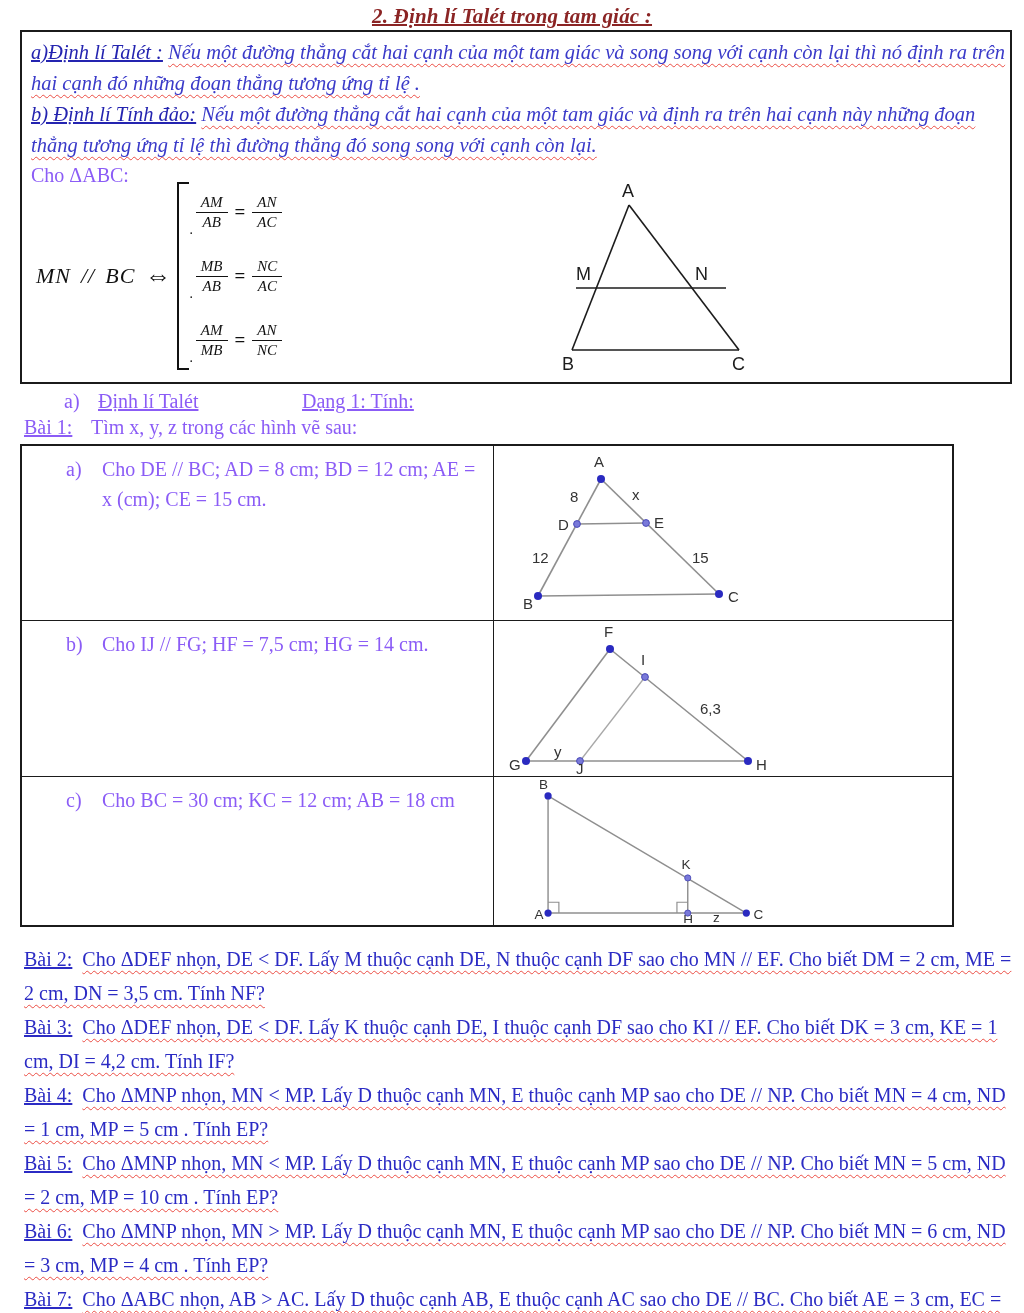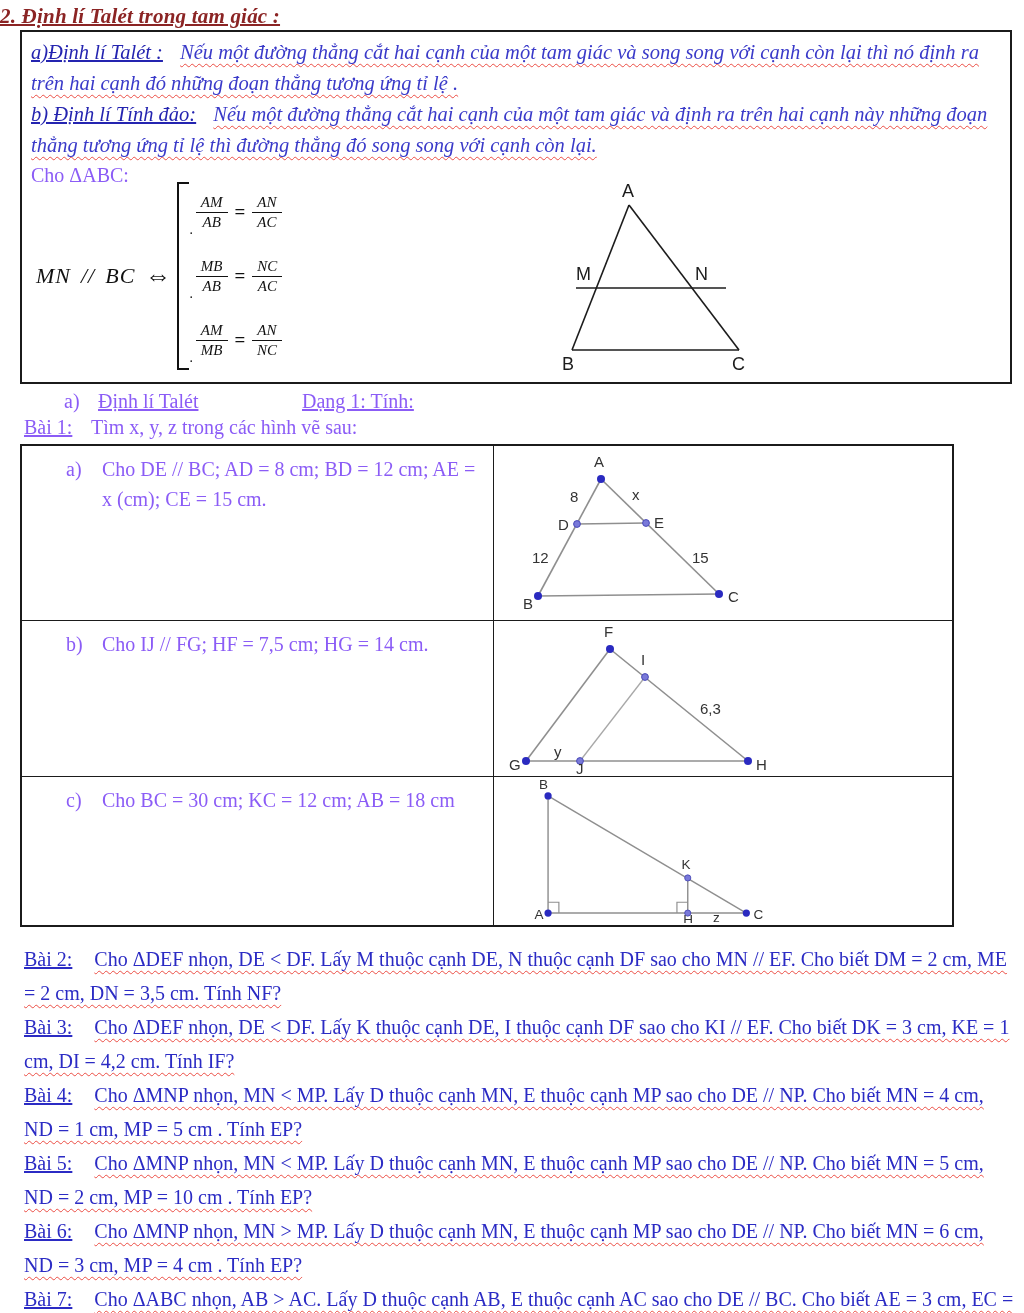--- a/index.html
+++ b/index.html
@@ -4,26 +4,26 @@
 <style>
   * { margin:0; padding:0; box-sizing:border-box; }
   html,body { width:1024px; height:1313px; background:#ffffff; overflow:hidden;
               font-family:"Liberation Serif", serif; }
   .abs { position:absolute; }
   
   .blue   { color:#8b5cf6; }
   .maroon { color:#8b2424; }
   .wavy   { text-decoration-line:underline; text-decoration-style:wavy;
             text-decoration-color:rgba(235,70,60,.95); text-decoration-thickness:1px;
-            text-underline-offset:4px; text-decoration-skip-ink:none;margin-left:12px; }
+            text-underline-offset:4px; text-decoration-skip-ink:none; }
   .solidu { text-decoration-line:underline; text-decoration-thickness:1.5px; }
   .ital   { font-style:italic; }
   .bold   { font-weight:bold; }
 
-  #page-title { left:0; top:4px; width:1024px; 
+  #page-title { left:0; top:4px; width:1024px; text-align:center;
                 font-size:21px; letter-spacing:.2px; }
 
   
   #theorem-box { left:20px; top:30px; width:992px; height:354px;
                  border:2px solid #1b1b1b; }
   .thm-par { position:absolute; left:9px; top:5px; width:976px;
              font-size:20.5px; line-height:31px; }
   .thm-label { font-weight:normal; font-style:italic; color:#2424b0; }
   .thm-body  { font-style:italic; color:#3a3ac9; }
   #cho-line  { position:absolute; left:9px; top:132px; font-size:20px; }

